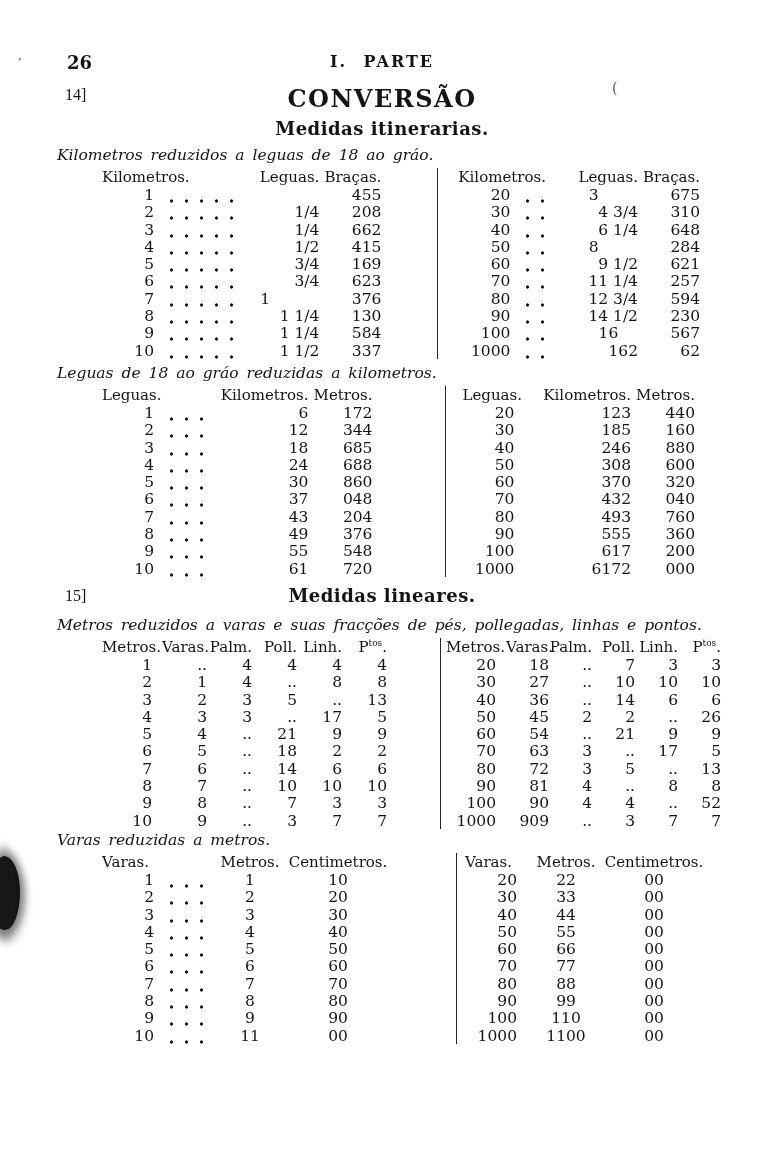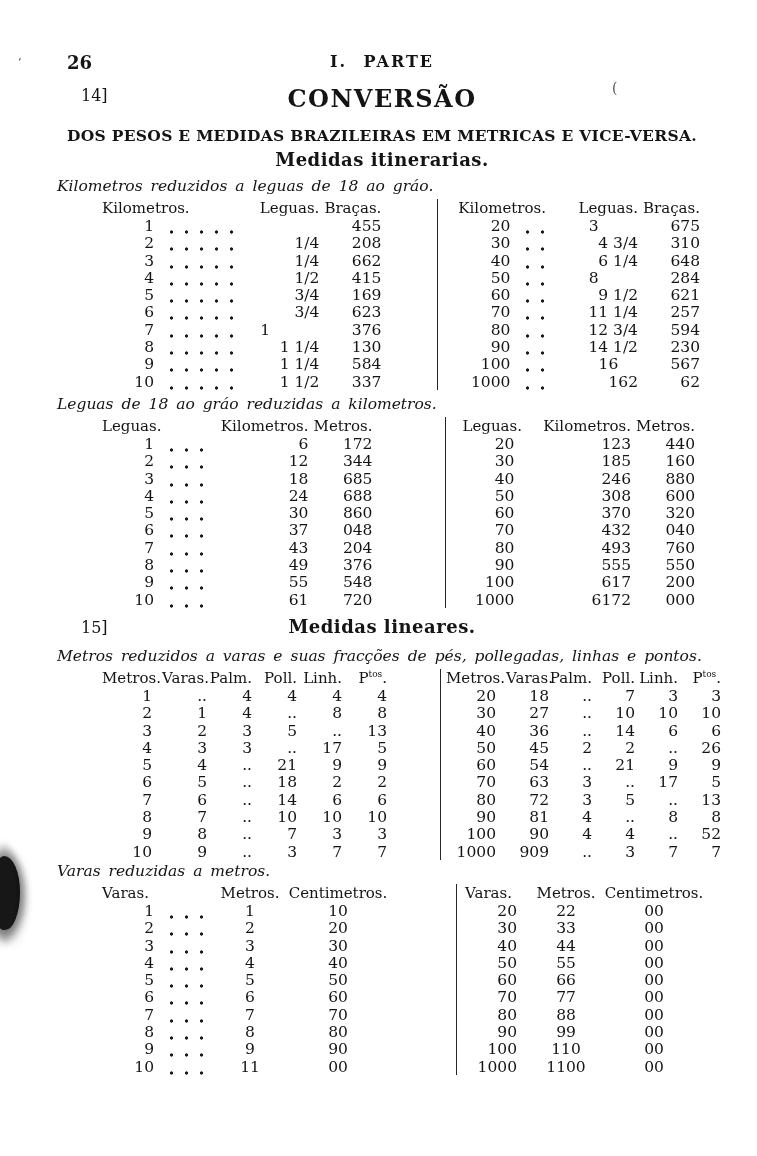--- a/index.html
+++ b/index.html
@@ -8,21 +8,21 @@
     width:757px;height:1156px;
     background:#ffffff;
     overflow:hidden;
     font-family:"DejaVu Serif", serif;
     color:#141414;
   }
   .content{position:absolute;left:57px;top:52px;width:650px;}
 
   
   .hrow{position:relative;text-align:center;}
-  .mlabel{position:absolute;left:24px;top:2px;font-size:16px;}
+  .mlabel{position:absolute;left:8px;top:2px;font-size:16px;font-family:Liberation Serif, serif;}
   .pagehead{height:22px;}
   .pagenum{position:absolute;left:10px;top:0;font-size:18px;font-weight:bold;}
   .running{font-size:16px;font-weight:bold;letter-spacing:2px;word-spacing:9px;}
   .titlerow{margin-top:10px;height:30px;}
   .booktitle{font-size:24px;font-weight:bold;letter-spacing:1.5px;}
   .subtitle{margin-top:12px;font-size:15.5px;font-weight:bold;letter-spacing:.3px;text-align:center;}
   .sectitle{margin-top:4px;font-size:18px;font-weight:bold;text-align:center;letter-spacing:.5px;}
   .caption{font-style:italic;font-size:15.5px;word-spacing:3px;}
   .cap1{margin-top:7px;}
   .cap2{margin-top:5px;}
@@ -101,21 +101,20 @@
     <div class="hrow pagehead">
       <span class="pagenum">26</span>
       <span class="running">I. PARTE</span>
     </div>
 
     <div class="hrow titlerow">
       <span class="mlabel">14]</span>
       <span class="booktitle">CONVERSÃO</span>
     </div>
 
-    <div class="subtitle">DOS PESOS E MEDIDAS BRAZILEIRAS EM METRICAS E VICE-VERSA.</div>
 
     <div class="sectitle">Medidas itinerarias.</div>
 
     <div class="caption cap1">Kilometros reduzidos a leguas de 18 ao gráo.</div>
 
     <div class="tblock t1">
       <div class="half lhalf">
         <div class="thead">
             <div class="trow"><span class="cell c0">Kilometros.</span><span class="leader"></span><span class="cell c1">Leguas.</span><span class="cell c2">Braças.</span></div>
           </div>
@@ -176,21 +175,21 @@
             <div class="trow"><span class="cell c0">Leguas.</span><span class="leader"></span><span class="cell c1">Kilometros.</span><span class="cell c2">Metros.</span></div>
           </div>
         <div class="tbody">
             <div class="trow"><span class="cell c0">20</span><span class="leader"></span><span class="cell c1">123</span><span class="cell c2">440</span></div>
             <div class="trow"><span class="cell c0">30</span><span class="leader"></span><span class="cell c1">185</span><span class="cell c2">160</span></div>
             <div class="trow"><span class="cell c0">40</span><span class="leader"></span><span class="cell c1">246</span><span class="cell c2">880</span></div>
             <div class="trow"><span class="cell c0">50</span><span class="leader"></span><span class="cell c1">308</span><span class="cell c2">600</span></div>
             <div class="trow"><span class="cell c0">60</span><span class="leader"></span><span class="cell c1">370</span><span class="cell c2">320</span></div>
             <div class="trow"><span class="cell c0">70</span><span class="leader"></span><span class="cell c1">432</span><span class="cell c2">040</span></div>
             <div class="trow"><span class="cell c0">80</span><span class="leader"></span><span class="cell c1">493</span><span class="cell c2">760</span></div>
-            <div class="trow"><span class="cell c0">90</span><span class="leader"></span><span class="cell c1">555</span><span class="cell c2">550</span></div>
+            <div class="trow"><span class="cell c0">90</span><span class="leader"></span><span class="cell c1">555</span><span class="cell c2">360</span></div>
             <div class="trow"><span class="cell c0">100</span><span class="leader"></span><span class="cell c1">617</span><span class="cell c2">200</span></div>
             <div class="trow"><span class="cell c0">1000</span><span class="leader"></span><span class="cell c1">6172</span><span class="cell c2">000</span></div>
           </div>
       </div>
     </div>
 
     <div class="hrow sec2row">
       <span class="mlabel">15]</span>
       <span class="sectitle" style="margin-top:0;">Medidas lineares.</span>
     </div>

